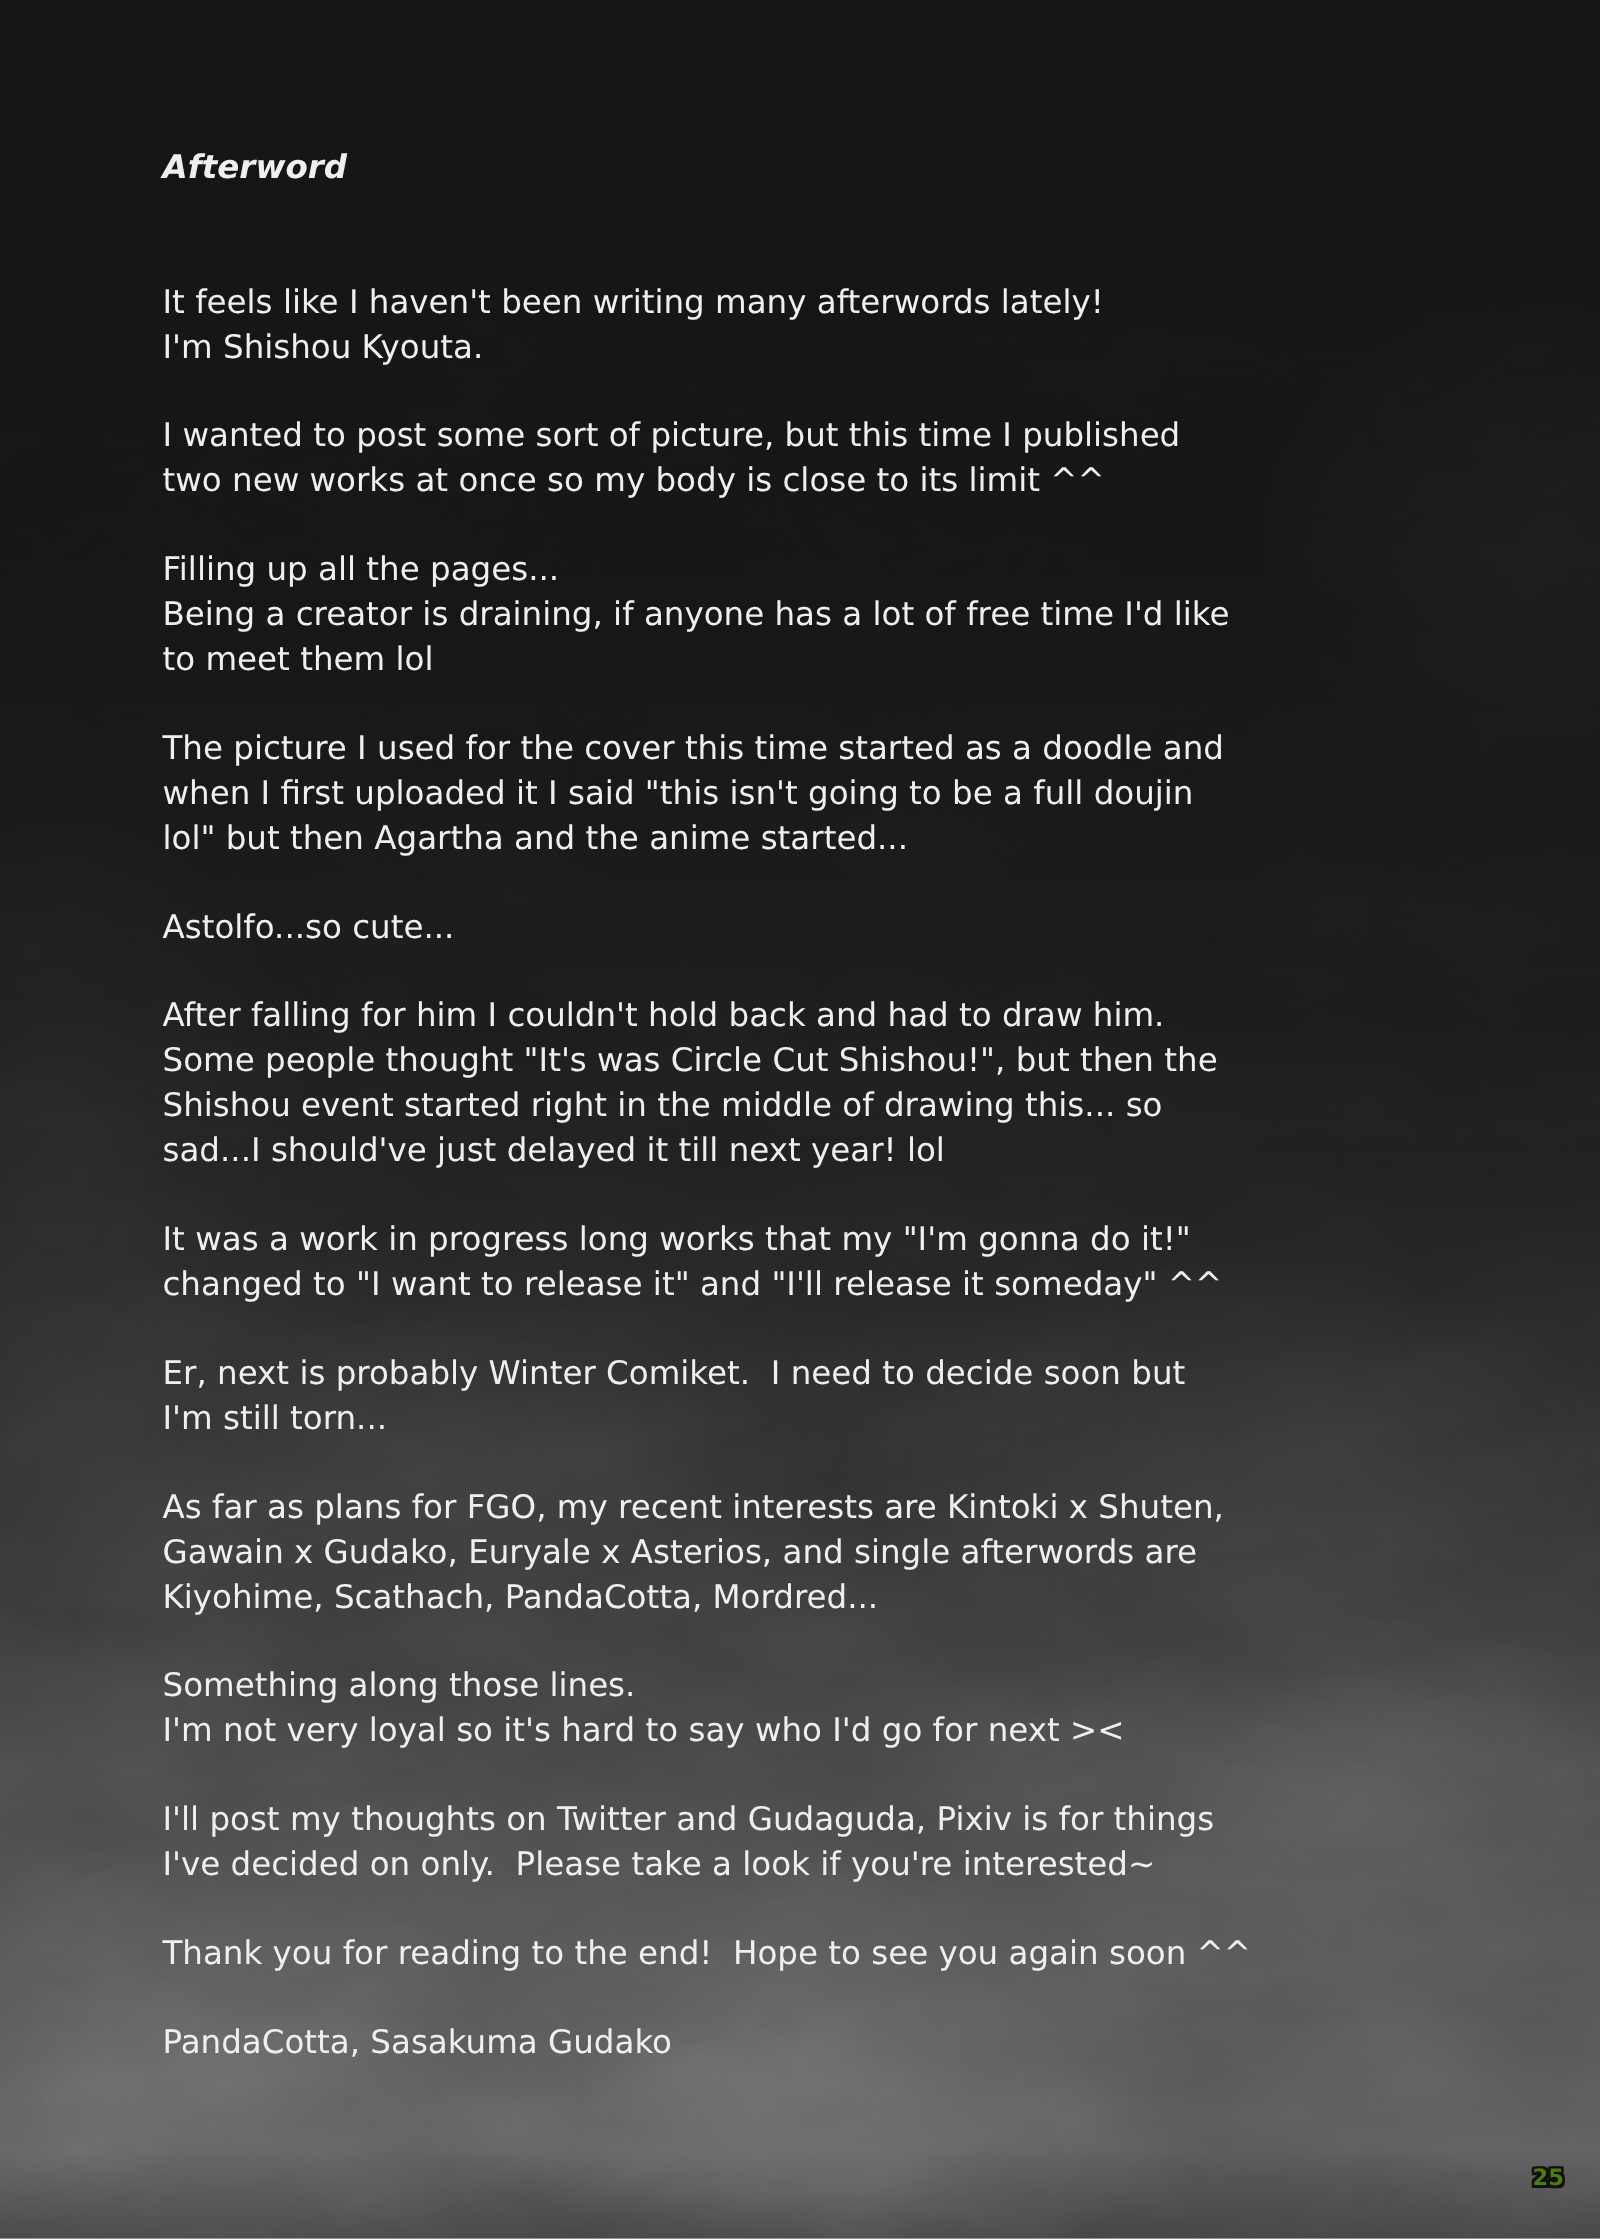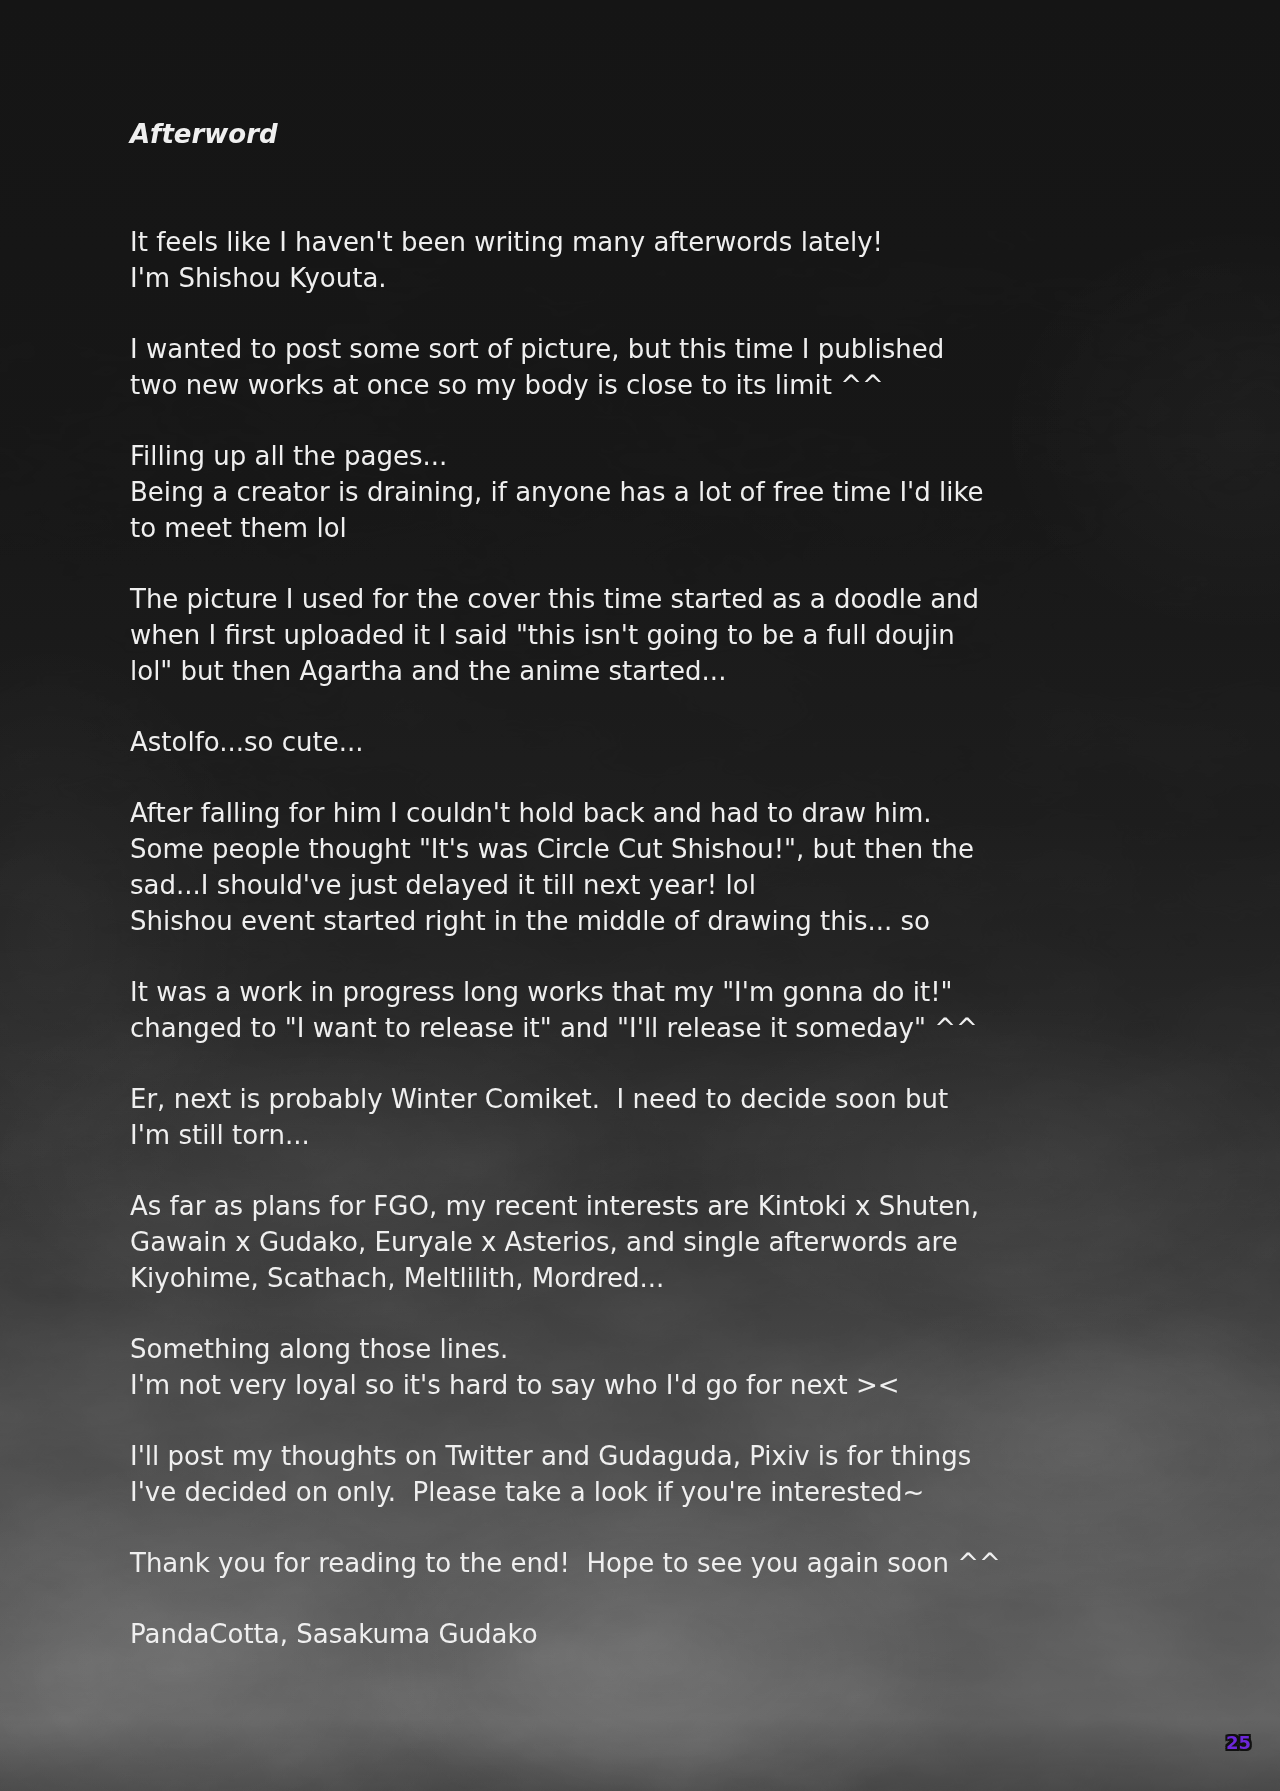--- a/index.html
+++ b/index.html
@@ -72,21 +72,21 @@
     line-height: 36px;
     white-space: pre; 
   }
 
   .page-number {
     position: absolute;
     left: 1226px;
     top: 1732px;
     font-size: 18px;
     font-weight: bold;
-    color: #6d28d9;
+    color: #4d7c0f;
     text-shadow:
       -2px -2px 0 #111, 2px -2px 0 #111, -2px 2px 0 #111, 2px 2px 0 #111,
       -2px 0 0 #111, 2px 0 0 #111, 0 -2px 0 #111, 0 2px 0 #111;
   }
 </style>
 </head>
 <body>
 
 <div class="page"></div>
 <svg class="smoke" width="1280" height="1791" aria-hidden="true">
@@ -117,35 +117,35 @@
         <span class="line">The picture I used for the cover this time started as a doodle and</span>
         <span class="line">when I first uploaded it I said "this isn't going to be a full doujin</span>
         <span class="line">lol" but then Agartha and the anime started...</span>
       </p>
       <p class="para">
         <span class="line">Astolfo...so cute...</span>
       </p>
       <p class="para">
         <span class="line">After falling for him I couldn't hold back and had to draw him.</span>
         <span class="line">Some people thought "It's was Circle Cut Shishou!", but then the</span>
+        <span class="line">Shishou event started right in the middle of drawing this... so</span>
         <span class="line">sad...I should've just delayed it till next year! lol</span>
-        <span class="line">Shishou event started right in the middle of drawing this... so</span>
       </p>
       <p class="para">
         <span class="line">It was a work in progress long works that my "I'm gonna do it!"</span>
         <span class="line">changed to "I want to release it" and "I'll release it someday" ^^</span>
       </p>
       <p class="para">
         <span class="line">Er, next is probably Winter Comiket.  I need to decide soon but</span>
         <span class="line">I'm still torn...</span>
       </p>
       <p class="para">
         <span class="line">As far as plans for FGO, my recent interests are Kintoki x Shuten,</span>
         <span class="line">Gawain x Gudako, Euryale x Asterios, and single afterwords are</span>
-        <span class="line">Kiyohime, Scathach, Meltlilith, Mordred...</span>
+        <span class="line">Kiyohime, Scathach, PandaCotta, Mordred...</span>
       </p>
       <p class="para">
         <span class="line">Something along those lines.</span>
         <span class="line">I'm not very loyal so it's hard to say who I'd go for next &gt;&lt;</span>
       </p>
       <p class="para">
         <span class="line">I'll post my thoughts on Twitter and Gudaguda, Pixiv is for things</span>
         <span class="line">I've decided on only.  Please take a look if you're interested~</span>
       </p>
       <p class="para">

